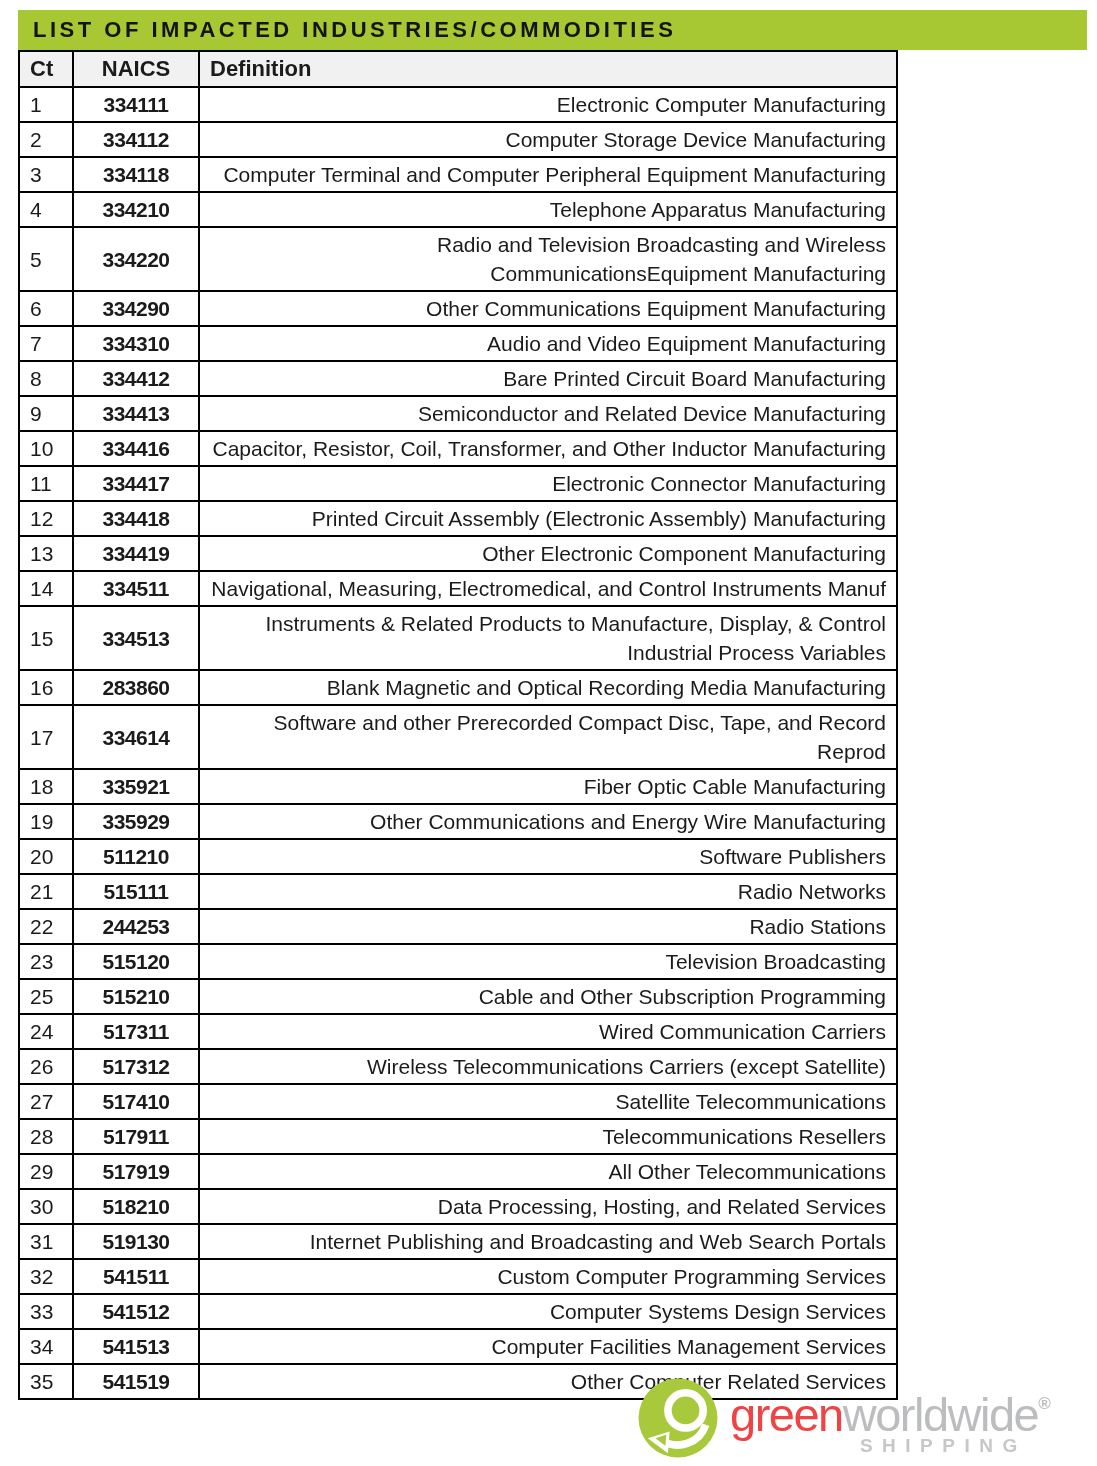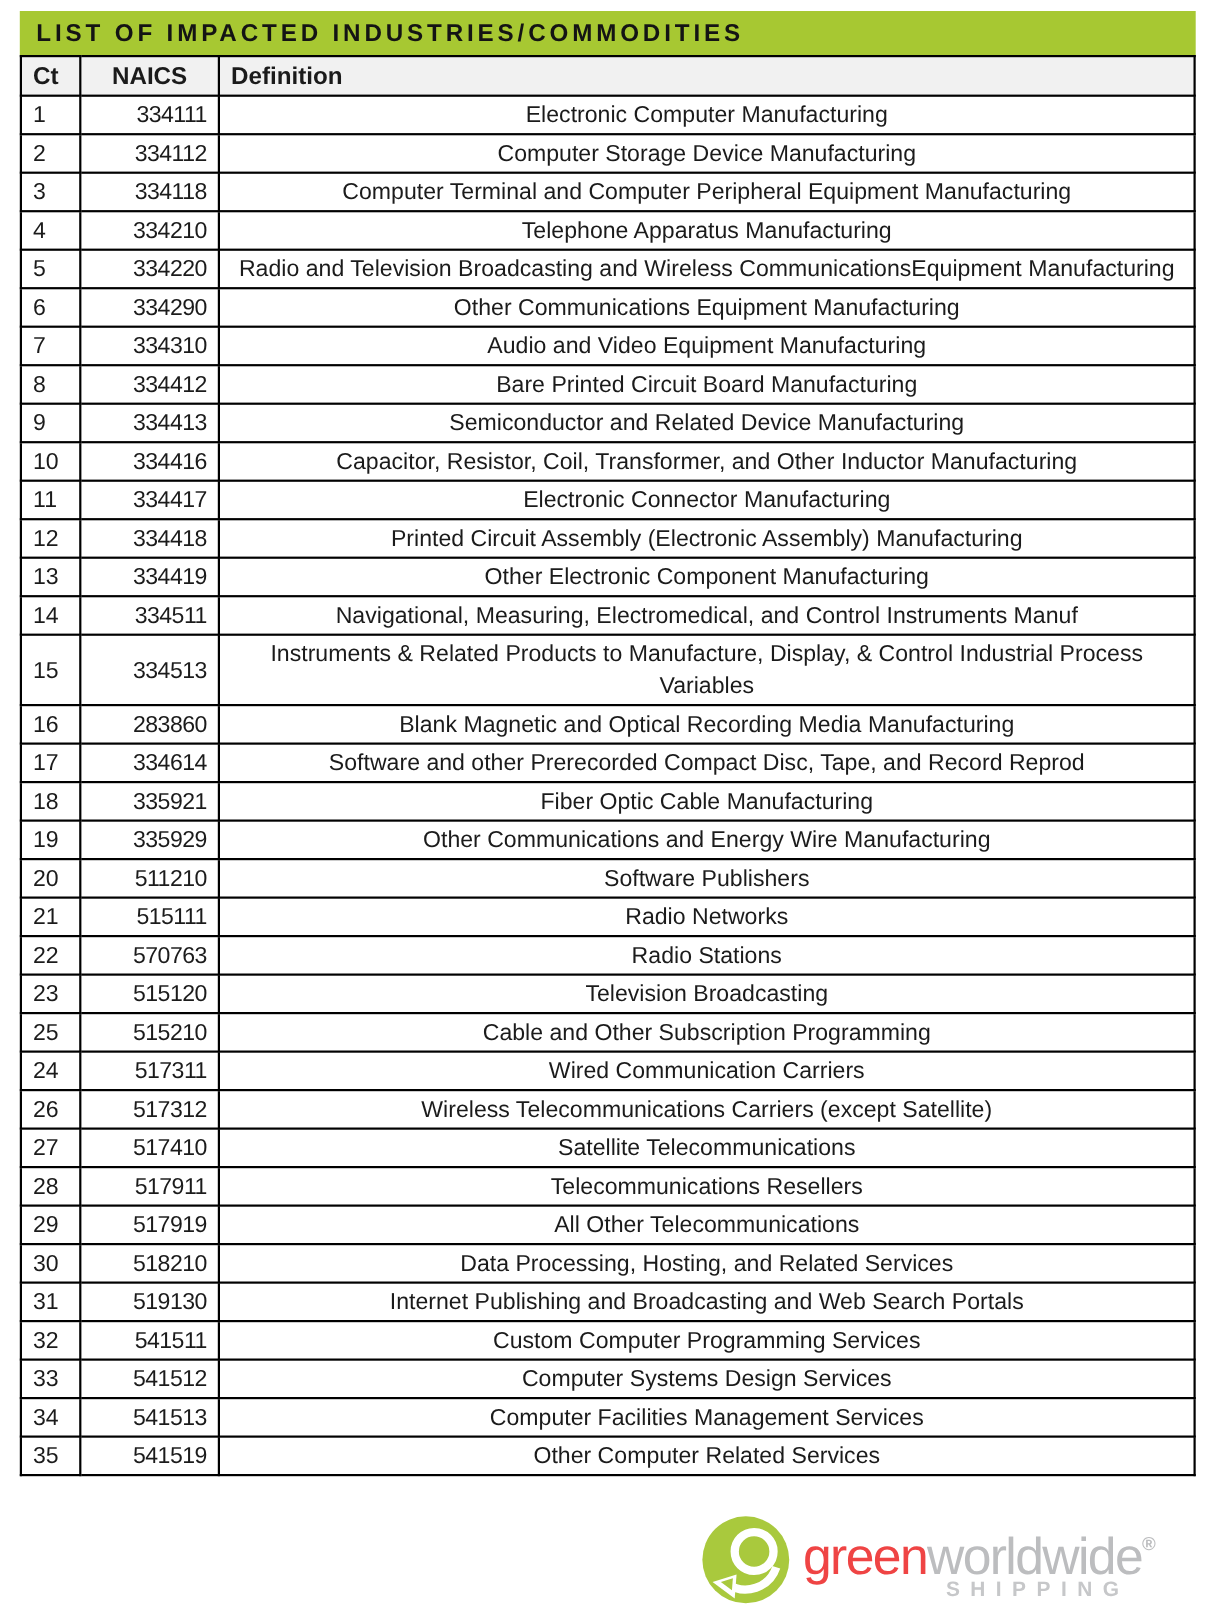--- a/index.html
+++ b/index.html
@@ -14,38 +14,38 @@
     background:#a7c832; height:40px;
     display:flex; align-items:center; padding:0 15px;
   }
   .title-bar h1 {
     font-size:22px; font-weight:800; letter-spacing:3.5px; color:#141414;
     white-space:nowrap;
     text-align:center;
   }
 
   table.naics {
-    width:1069px; border-collapse:collapse; table-layout:fixed;
+    width:880px; border-collapse:collapse; table-layout:fixed;
   }
   table.naics col.c-ct    { width:54px; }
   table.naics col.c-naics { width:126px; }
   table.naics th, table.naics td {
     border:2px solid #000000; vertical-align:middle;
   }
   table.naics thead th {
     background:#f1f1f1; font-size:22px; font-weight:700;
     padding:3px 10px; line-height:28px; text-align:left;
   }
   table.naics thead th.h-naics { text-align:center; }
   table.naics td {
     font-size:21px; padding:2px 10px; line-height:29px;
   }
   td.td-ct   { text-align:left; }
-  td.td-naics{ text-align:right; font-weight:400; letter-spacing:-0.5px; }
-  td.td-definition { text-align:center; }
+  td.td-naics{ text-align:center; font-weight:700; letter-spacing:-0.5px; }
+  td.td-definition { text-align:right; }
 
   .logo {
     position:absolute; top:1376px; left:636px; width:445px;
     display:flex; align-items:center; gap:10px;
   }
   .logo-icon svg { display:block; }
   .logo-words { display:inline-block; }
   .logo-main {
     font-size:47px; line-height:48px; letter-spacing:-1.5px; white-space:nowrap;
   }
@@ -182,21 +182,21 @@
           <td class="td-naics">511210</td>
           <td class="td-definition">Software Publishers</td>
         </tr>
         <tr>
           <td class="td-ct">21</td>
           <td class="td-naics">515111</td>
           <td class="td-definition">Radio Networks</td>
         </tr>
         <tr>
           <td class="td-ct">22</td>
-          <td class="td-naics">570763</td>
+          <td class="td-naics">244253</td>
           <td class="td-definition">Radio Stations</td>
         </tr>
         <tr>
           <td class="td-ct">23</td>
           <td class="td-naics">515120</td>
           <td class="td-definition">Television Broadcasting</td>
         </tr>
         <tr>
           <td class="td-ct">25</td>
           <td class="td-naics">515210</td>

